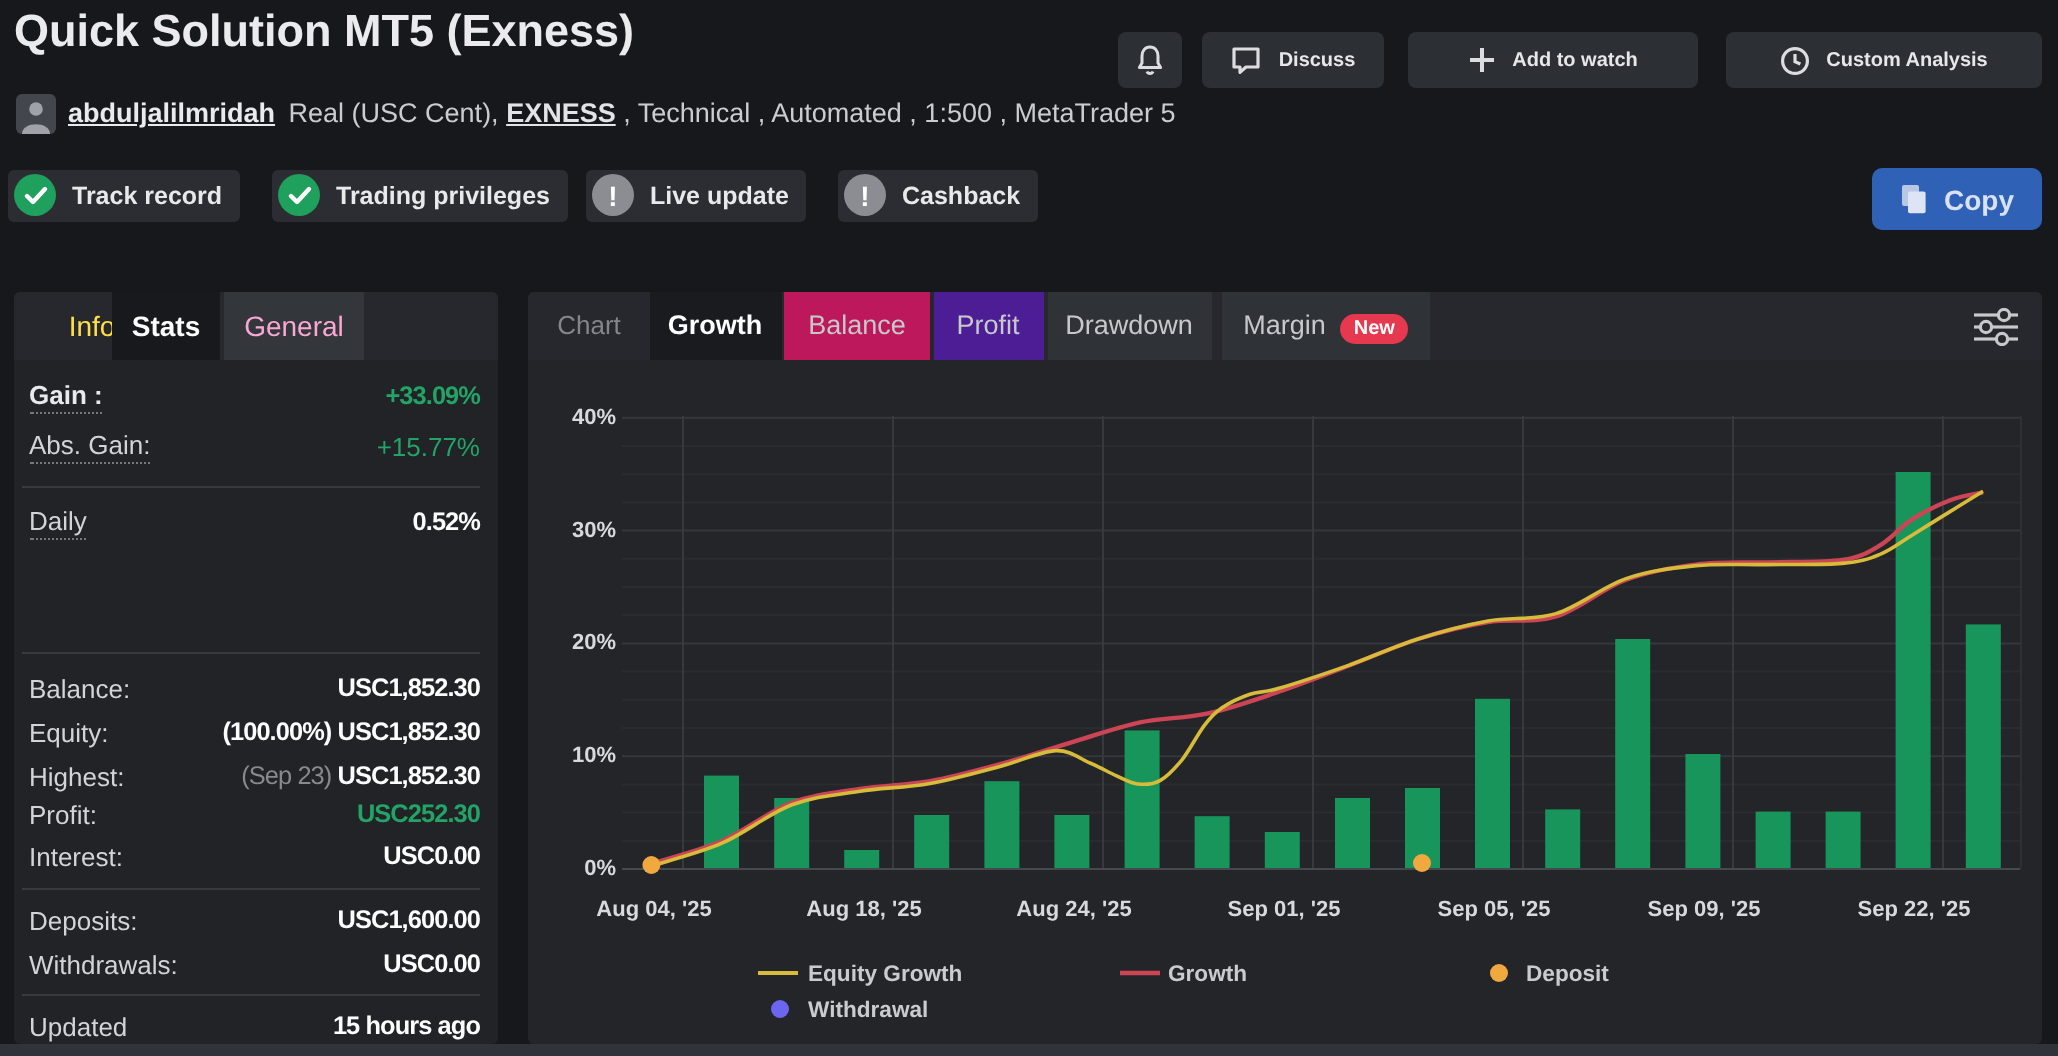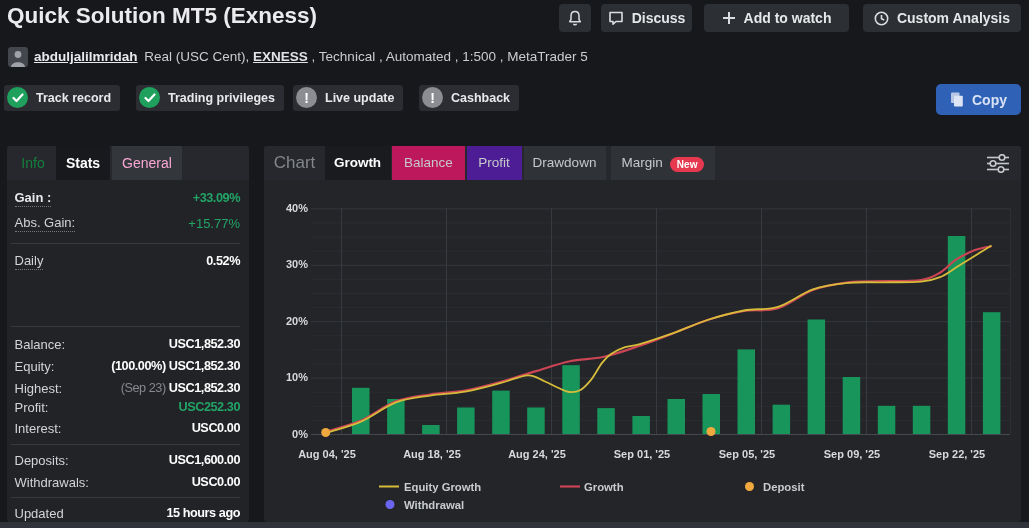--- a/index.html
+++ b/index.html
@@ -1,19 +1,19 @@
 <!DOCTYPE html>
 <html><head><meta charset="utf-8">
 <style>
 * { margin:0; padding:0; box-sizing:border-box; }
 html,body { width:1029px; height:528px; overflow:hidden; }
 body { background:#17181b; font-family:"Liberation Sans",sans-serif; position:relative; }
 .abs { position:absolute; }
-.btn { position:absolute; top:4px; height:28px; background:#2c2f34; border-radius:4px;
-  color:#e6e7e9; font-size:14px; font-weight:bold; display:flex; align-items:center;
+.btn { position:absolute; top:16px; height:28px; background:#2c2f34; border-radius:4px;
+  color:#e6e7e9; font-size:10px; font-weight:bold; display:flex; align-items:center;
   justify-content:center; gap:8px; }
 .badge { position:absolute; top:84.5px; height:26px; background:#2b2d32; border-radius:3px;
   color:#e8e9ea; font-size:12.5px; font-weight:bold; display:flex; align-items:center;
   padding:0 9px 0 3px; gap:8px; }
 .circ { width:21px; height:21px; border-radius:50%; display:flex; align-items:center; justify-content:center; flex:0 0 21px;}
 .row { position:absolute; left:7.5px; right:9px; height:20px; display:flex; align-items:center;
   justify-content:space-between; font-size:13px; color:#d3d4d7;text-align:right; }
 .row b { font-size:12.7px; letter-spacing:-0.45px; }
 .row b { color:#fdfdfd; }
 .dot-u { border-bottom:1px dotted #74777d; padding-bottom:1px; }
@@ -125,28 +125,28 @@
 <div class="row" style="top:326px">
       <span>Withdrawals:</span>
       <b>USC0.00</b>
     </div>
 <div class="sep" style="top:351px"></div>
 <div class="row" style="top:357px">
       <span>Updated</span>
       <b>15 hours ago</b>
     </div>
 </div>
-<div class="tabtext" style="left:7px;width:52px;color:#15803d">Info</div>
+<div class="tabtext" style="left:20px;width:52px;color:#fde047">Info</div>
 <div class="tabtext" style="left:56px;width:54px;background:#17191c;color:#fff;font-weight:bold">Stats</div>
 <div class="tabtext" style="left:112px;width:70px;background:#33363b;color:#f9a8d4">General</div>
 
 <div class="abs" style="left:264px;top:146px;width:757px;height:376px;background:#232529;border-radius:3px">
   <div class="abs" style="left:0;top:0;right:0;height:34px;background:#26282d;border-radius:3px 3px 0 0"></div>
 </div>
-<div class="tabtext" style="left:264px;width:61px;color:#83868b;font-size:17px">Chart</div>
+<div class="tabtext" style="left:264px;width:61px;color:#83868b;font-size:13px">Chart</div>
 <div class="tabtext" style="left:324.5px;width:66px;background:#191b1f;color:#fff;font-weight:bold;font-size:13.5px">Growth</div>
 <div class="tabtext" style="left:392px;width:73px;background:#be185d;color:#c6c8cb;font-size:13.5px">Balance</div>
 <div class="tabtext" style="left:466.5px;width:55px;background:#4c1d95;color:#c6c8cb;font-size:13.5px">Profit</div>
 <div class="tabtext" style="left:523.5px;width:82px;background:#2f3237;color:#c6c8cb;font-size:13.5px">Drawdown</div>
 <div class="tabtext" style="left:611px;width:104px;background:#2f3237;color:#c6c8cb;font-size:13.5px;display:flex;align-items:center;justify-content:center;gap:7px">
     <span>Margin</span>
     <span style="background:#e63950;color:#fff;font-size:10px;font-weight:bold;border-radius:8px;height:15px;line-height:15px;padding:0 7px;position:relative;top:1px">New</span>
   </div>
 <svg class="abs" style="left:987px;top:154px" width="22" height="19" viewBox="0 0 22 19">
 <g stroke="#c6c8cb" stroke-width="1.6" fill="none">

